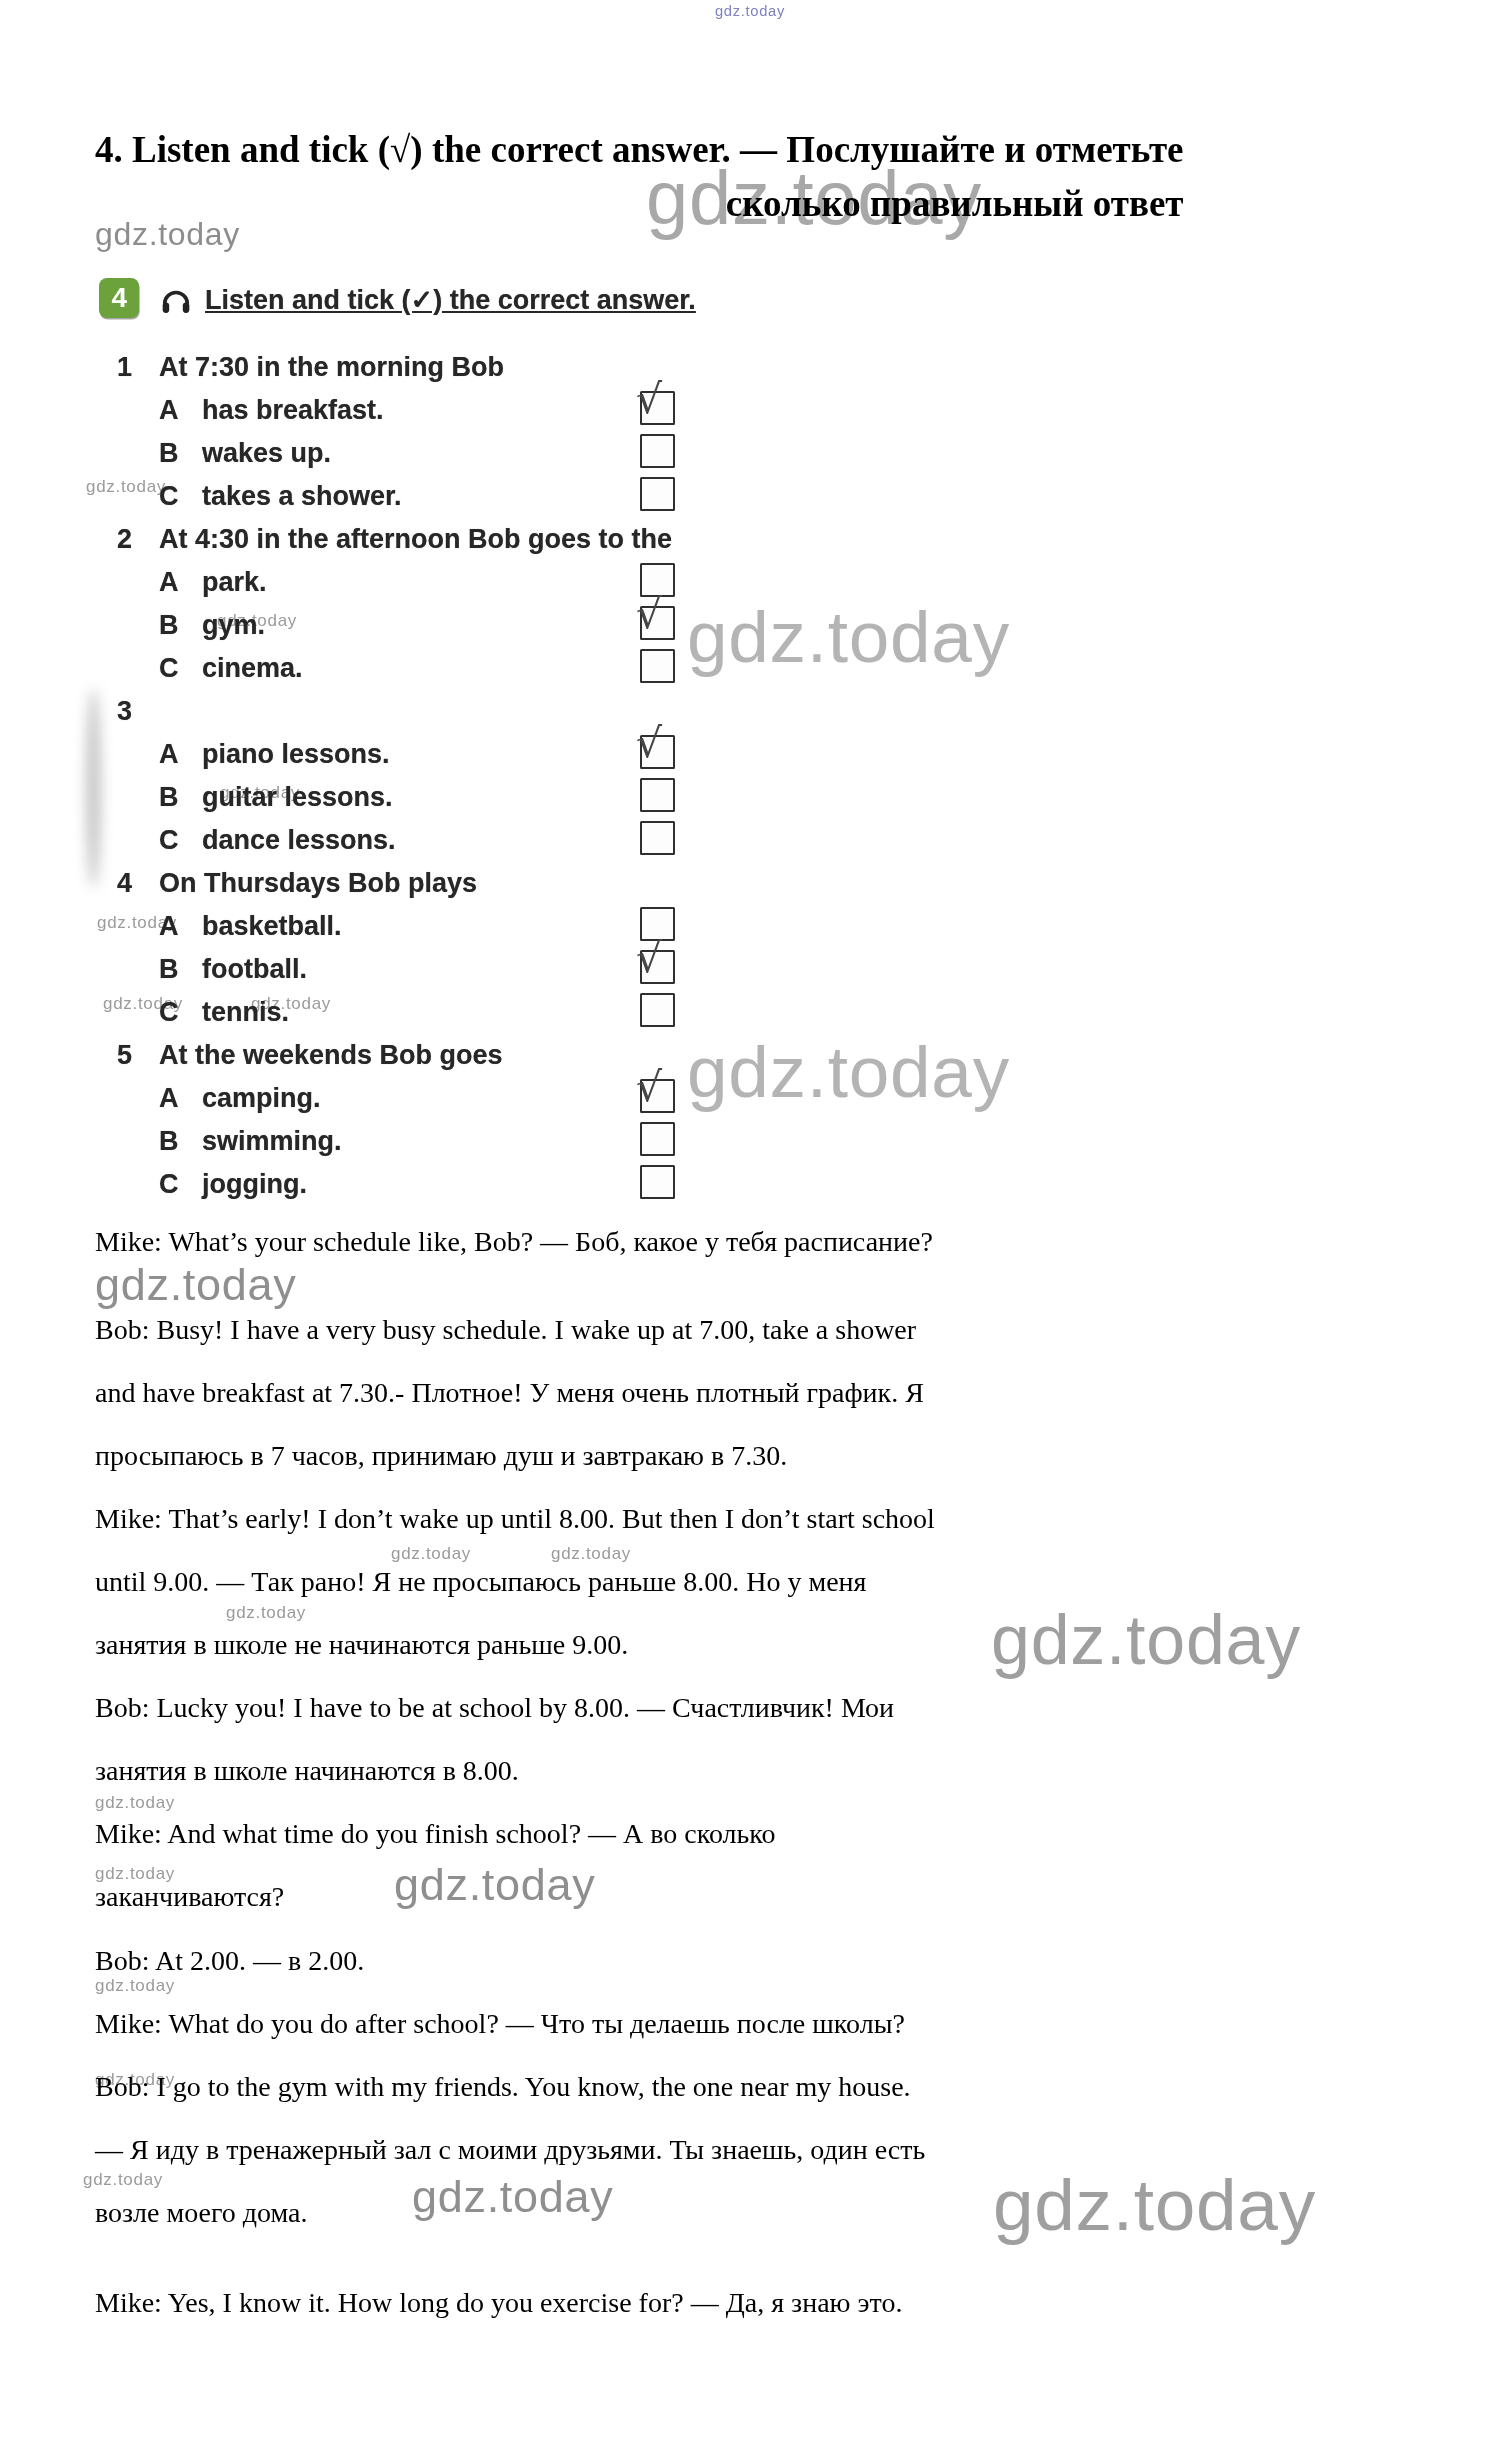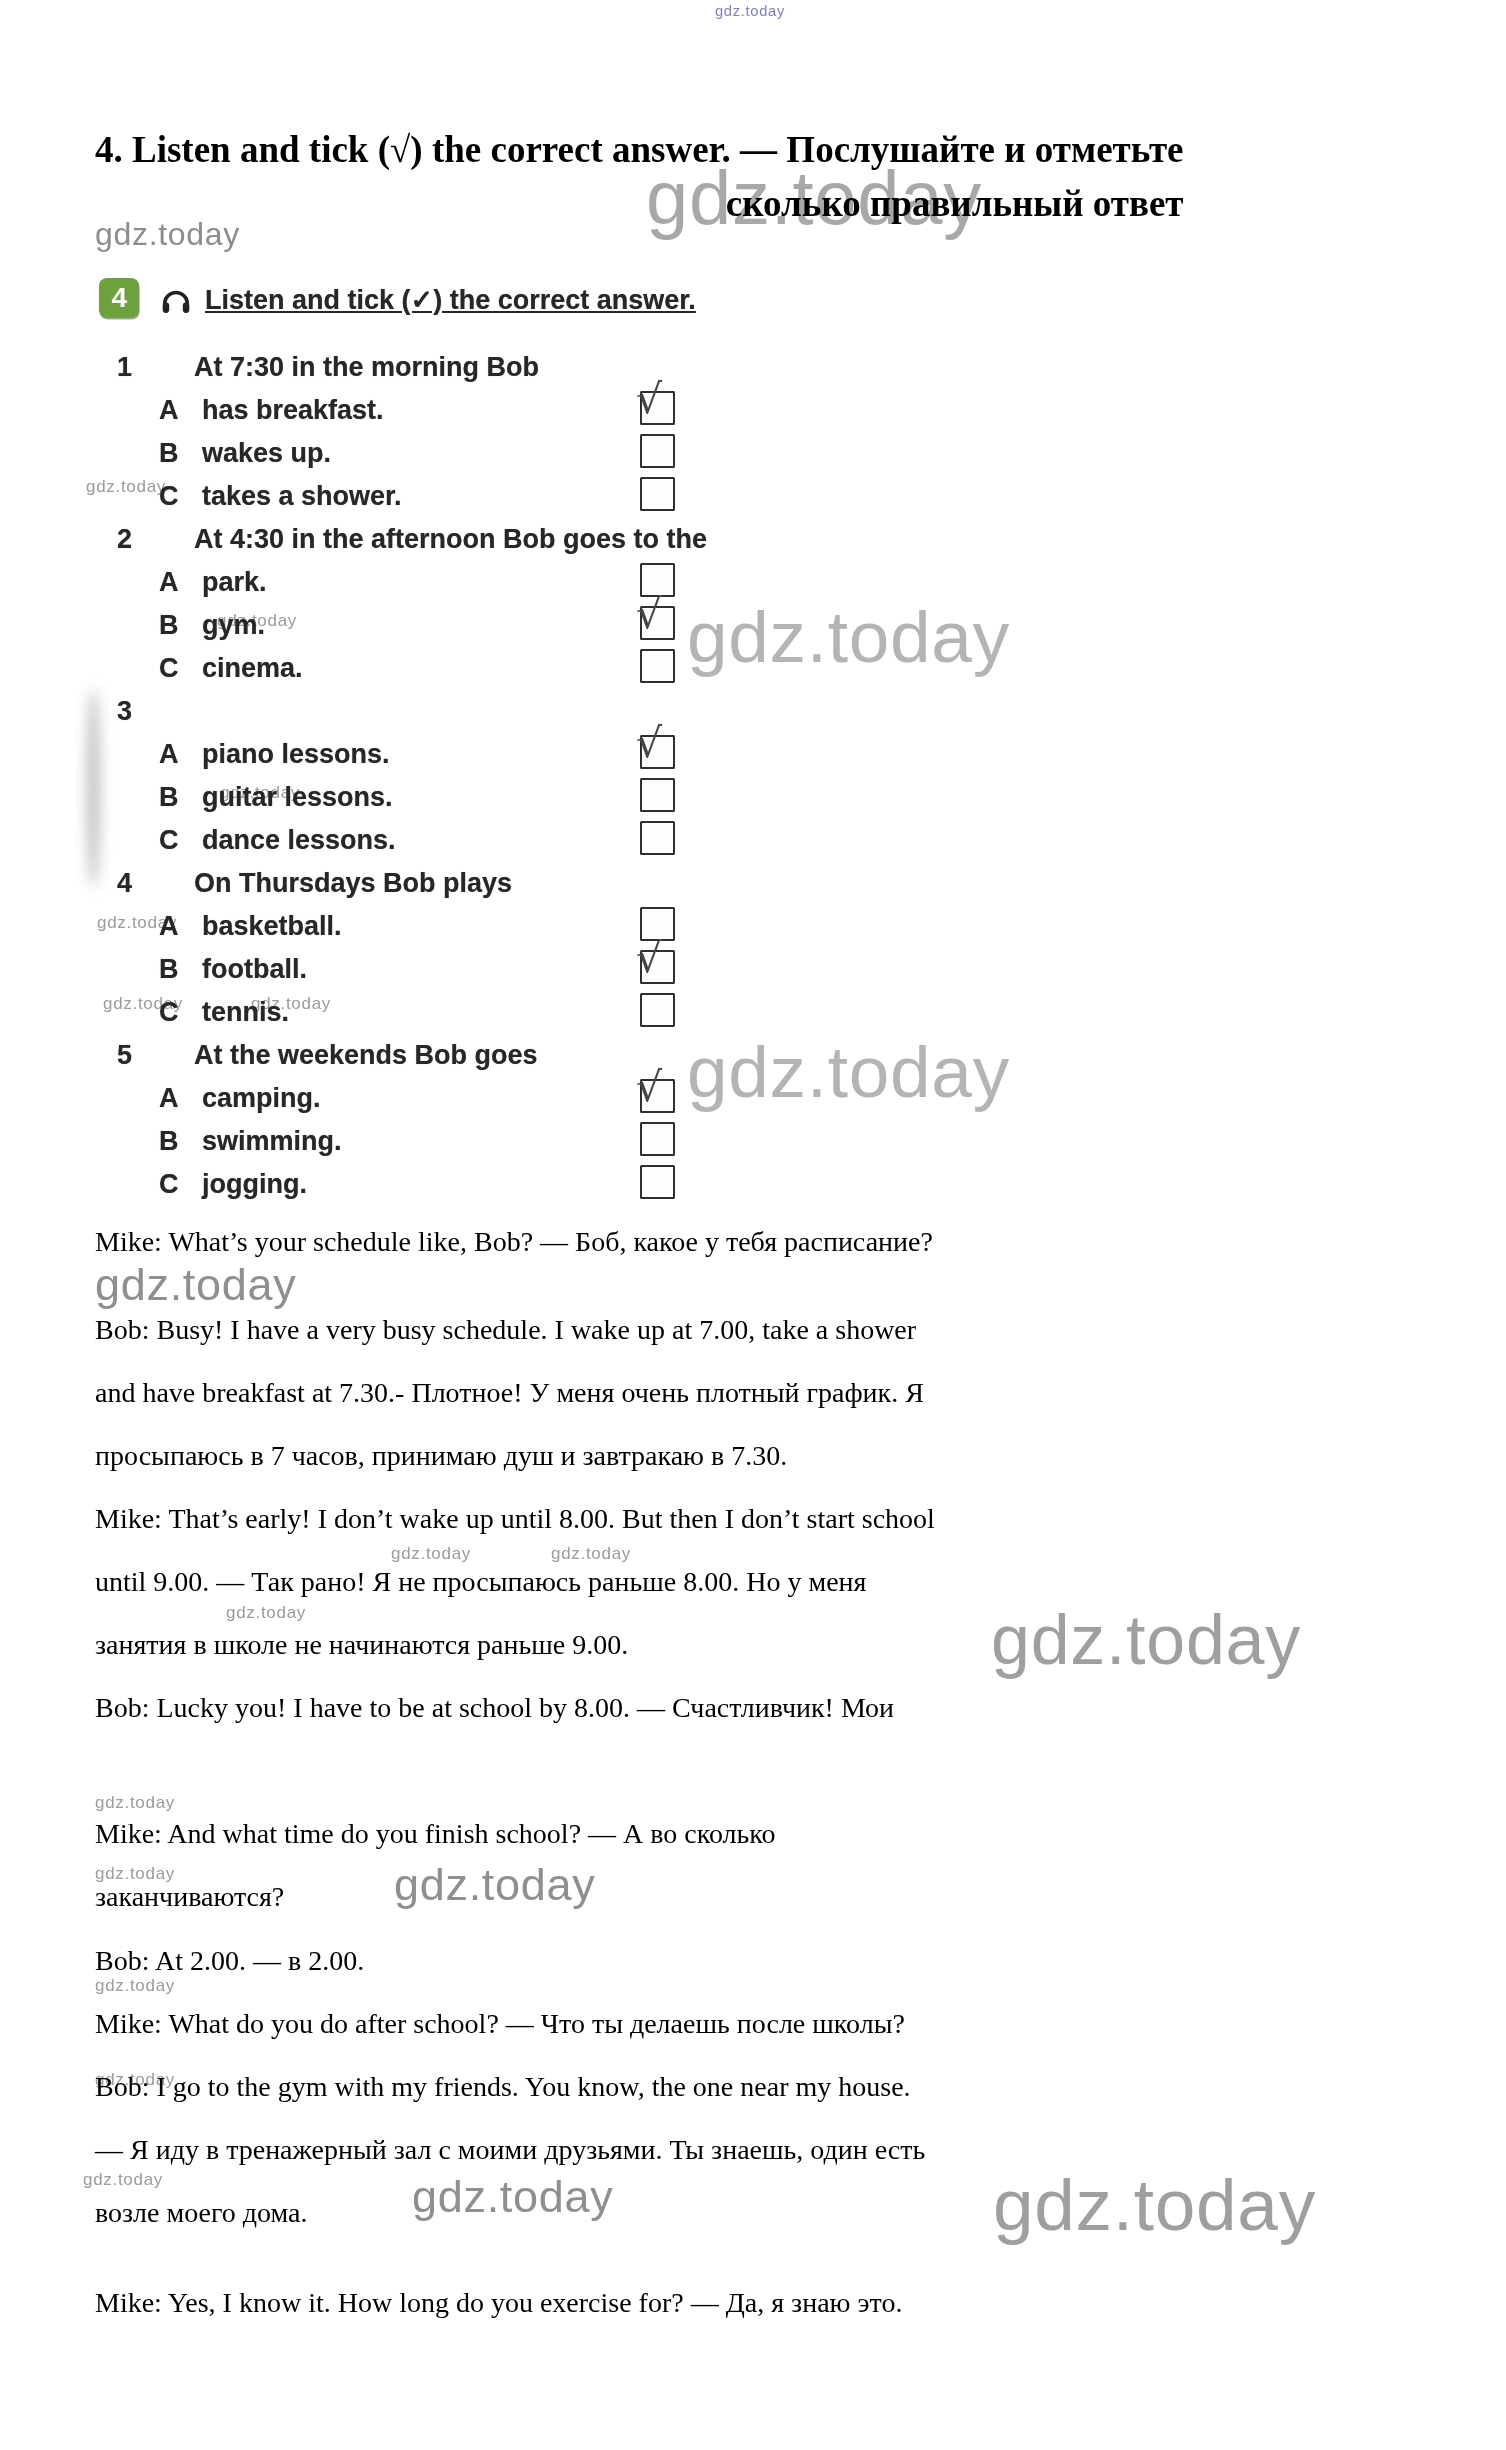--- a/index.html
+++ b/index.html
@@ -33,21 +33,21 @@
   .badge {
     position:absolute; left:4.4px; top:2.9px; width:40px; height:40px;
     background:var(--badge-green,#6ba23c); color:#fff; border-radius:8px;
     display:flex; align-items:center; justify-content:center; font-size:28px;
     box-shadow:0.7px 1.5px 0 rgba(0,0,0,.35);
   }
   .hp { position:absolute; left:64px; top:8.8px; }
   .scantitle { position:absolute; left:110px; top:8.8px; font-size:27px; white-space:nowrap; text-shadow:0 0 0.7px rgba(30,30,30,.55);text-decoration:underline; }
   .row { position:relative; height:43px; font-size:27px; line-height:43px; text-shadow:0 0 0.7px rgba(30,30,30,.55); }
   .row .num    { position:absolute; left:22px; }
-  .row .qt     { position:absolute; left:64px; white-space:nowrap;margin-left:35px; }
+  .row .qt     { position:absolute; left:64px; white-space:nowrap; }
   .row .letter { position:absolute; left:64px; }
   .row .ot     { position:absolute; left:107px; white-space:nowrap; }
   .box {
     position:absolute; left:545px; top:2.2px; width:35px; height:34px;
     border:2.9px solid #2f2f2f; border-radius:1.5px; background:#fdfdfd;
   }
   .tick {
     position:absolute; left:-5.9px; top:-14.7px; font-size:41px; font-weight:400;
     color:#454545; font-family:"DejaVu Sans", sans-serif; line-height:1;
     text-shadow:none;
@@ -242,20 +242,21 @@
   <div class="smudge" style="left:86px;top:689px;width:14.7px;height:198px"></div>
 
   <div class="dl" style="top:1220px">Mike: What’s your schedule like, Bob? — Боб, какое у тебя расписание?</div>
   <div class="dl" style="top:1308px">Bob: Busy! I have a very busy schedule. I wake up at 7.00, take a shower</div>
   <div class="dl" style="top:1371px">and have breakfast at 7.30.- Плотное! У меня очень плотный график. Я</div>
   <div class="dl" style="top:1434px">просыпаюсь в 7 часов, принимаю душ и завтракаю в 7.30.</div>
   <div class="dl" style="top:1497px">Mike: That’s early! I don’t wake up until 8.00. But then I don’t start school</div>
   <div class="dl" style="top:1560px">until 9.00. — Так рано! Я не просыпаюсь раньше 8.00. Но у меня</div>
   <div class="dl" style="top:1623px">занятия в школе не начинаются раньше 9.00.</div>
   <div class="dl" style="top:1686px">Bob: Lucky you! I have to be at school by 8.00. — Счастливчик! Мои</div>
+  <div class="dl" style="top:1749px">занятия в школе начинаются в 8.00.</div>
   <div class="dl" style="top:1812px">Mike: And what time do you finish school? — А во сколько</div>
   <div class="dl" style="top:1875px">заканчиваются?</div>
   <div class="dl" style="top:1939px">Bob: At 2.00. — в 2.00.</div>
   <div class="dl" style="top:2002px">Mike: What do you do after school? — Что ты делаешь после школы?</div>
   <div class="dl" style="top:2128px">— Я иду в тренажерный зал с моими друзьями. Ты знаешь, один есть</div>
   <div class="dl" style="top:2065px">Bob: I go to the gym with my friends. You know, the one near my house.</div>
   <div class="dl" style="top:2191px">возле моего дома.</div>
   <div class="dl" style="top:2281px">Mike: Yes, I know it. How long do you exercise for? — Да, я знаю это.</div>
 
 </div>

